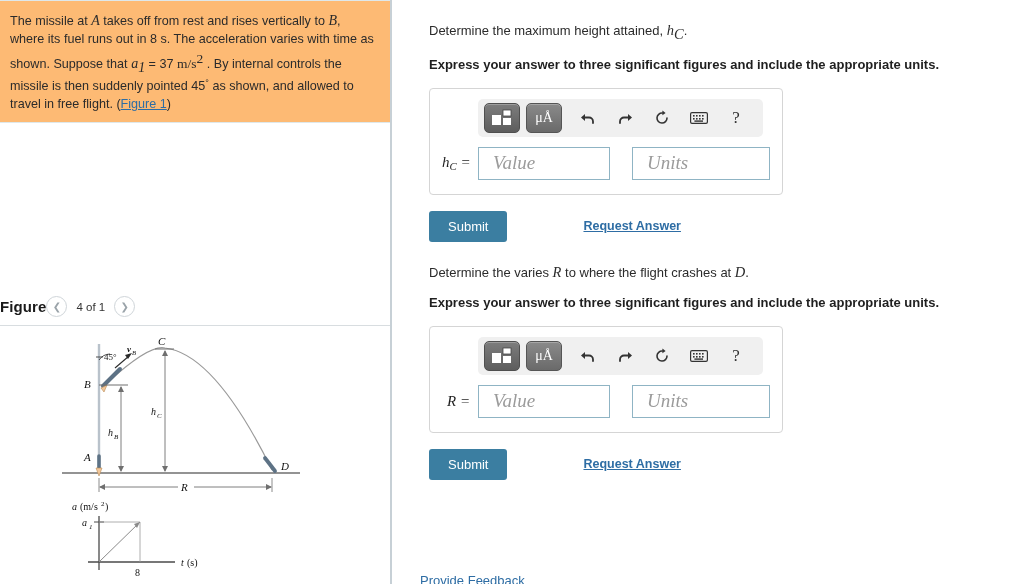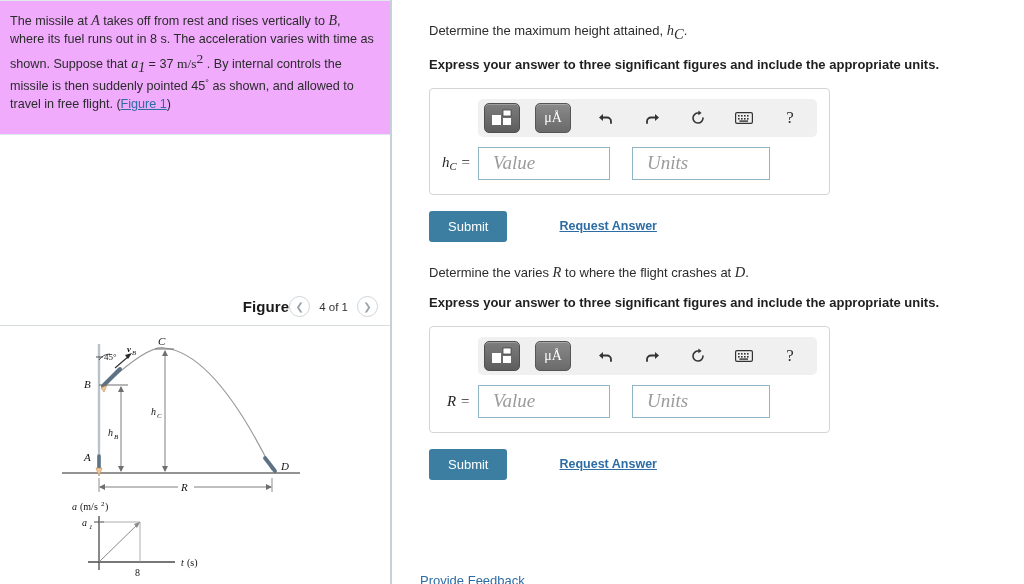--- a/index.html
+++ b/index.html
@@ -14,38 +14,38 @@
 
   
   .left-panel {
     width: 392px; height: 584px;
     position: relative;
     background: #ffffff;
     border-right: 2px solid #c7d0d6;
     overflow: hidden;
   }
   .problem-box {
-    background: #f0abfc;
+    background: #fdba74;
     border-top: 1px solid #dfe8ea;
     border-bottom: 1px solid #dfe8ea;
-    padding: 10px 14px 20px 10px;
+    padding: 10px 14px 8px 10px;
     font-size: 12.6px;
     line-height: 1.42;
     color: #2b2b2b;
   }
   .problem-box .mathvar { font-family: "Liberation Serif", serif; font-style: italic; font-size: 14px; }
   .problem-box .mathup { font-family: "Liberation Serif", serif; font-style: normal; font-size: 13.5px; }
   .sub { font-size: 0.72em; vertical-align: -0.25em; font-style: italic; }
   .supdeg { font-size: 0.72em; vertical-align: 0.42em; }
   .figlink { color: #2e6da4; text-decoration: underline; cursor: pointer; }
 
   .figure-header {
     position: absolute;
     left: 0; top: 288px; width: 400px; height: 38px;
-    display: flex; align-items: center; justify-content: flex-end;
+    display: flex; align-items: center; justify-content: flex-start;
     padding: 0 22px 0 0;
     border-bottom: 1px solid #d8dde0;
   }
   .figure-title { font-size: 15px; font-weight: bold; color: #1a1a1a; letter-spacing: .1px; }
   .pager { display: flex; align-items: center; gap: 9px; }
   .pg-btn {
     width: 21px; height: 21px; border-radius: 50%;
     border: 1px solid #cfd5d9; background: #fff;
     display: flex; align-items: center; justify-content: center;
     color: #9aa3a9; font-size: 10px; cursor: pointer;
@@ -89,21 +89,21 @@
     background: #fff;
     display: inline-block;
     padding: 10px 12px 14px 12px;
   }
   .mini-toolbar {
     background: #f0f0f0;
     border-radius: 5px;
     display: flex; align-items: center;
     padding: 4px 12px 4px 6px;
     margin: 0 0 10px 36px;
-    gap: 11px;
+    gap: 2px;
     width: max-content;
   }
   .tb-btn {
     border-radius: 5px;
     width: 36px; height: 30px;
     display: flex; align-items: center; justify-content: center;
     cursor: pointer;
     margin-right: 4px;
   }
   .tb-btn.dark {
@@ -161,21 +161,21 @@
     font-family: "Liberation Sans", sans-serif;
     font-size: 13px;
     padding: 8px 19px;
     border-radius: 3px;
     cursor: pointer;
   }
   .request-link {
     color: #2e6da4;
     font-size: 12.5px;
     text-decoration: underline;
-    margin-left: 12px;
+    margin-left: 36px;
     cursor: pointer;
     font-weight: bold;
   }
   .feedback-link {
     position: absolute;
     left: 420px; bottom: -4px;
     color: #2e6da4;
     font-size: 13px;
     cursor: pointer;
   }

